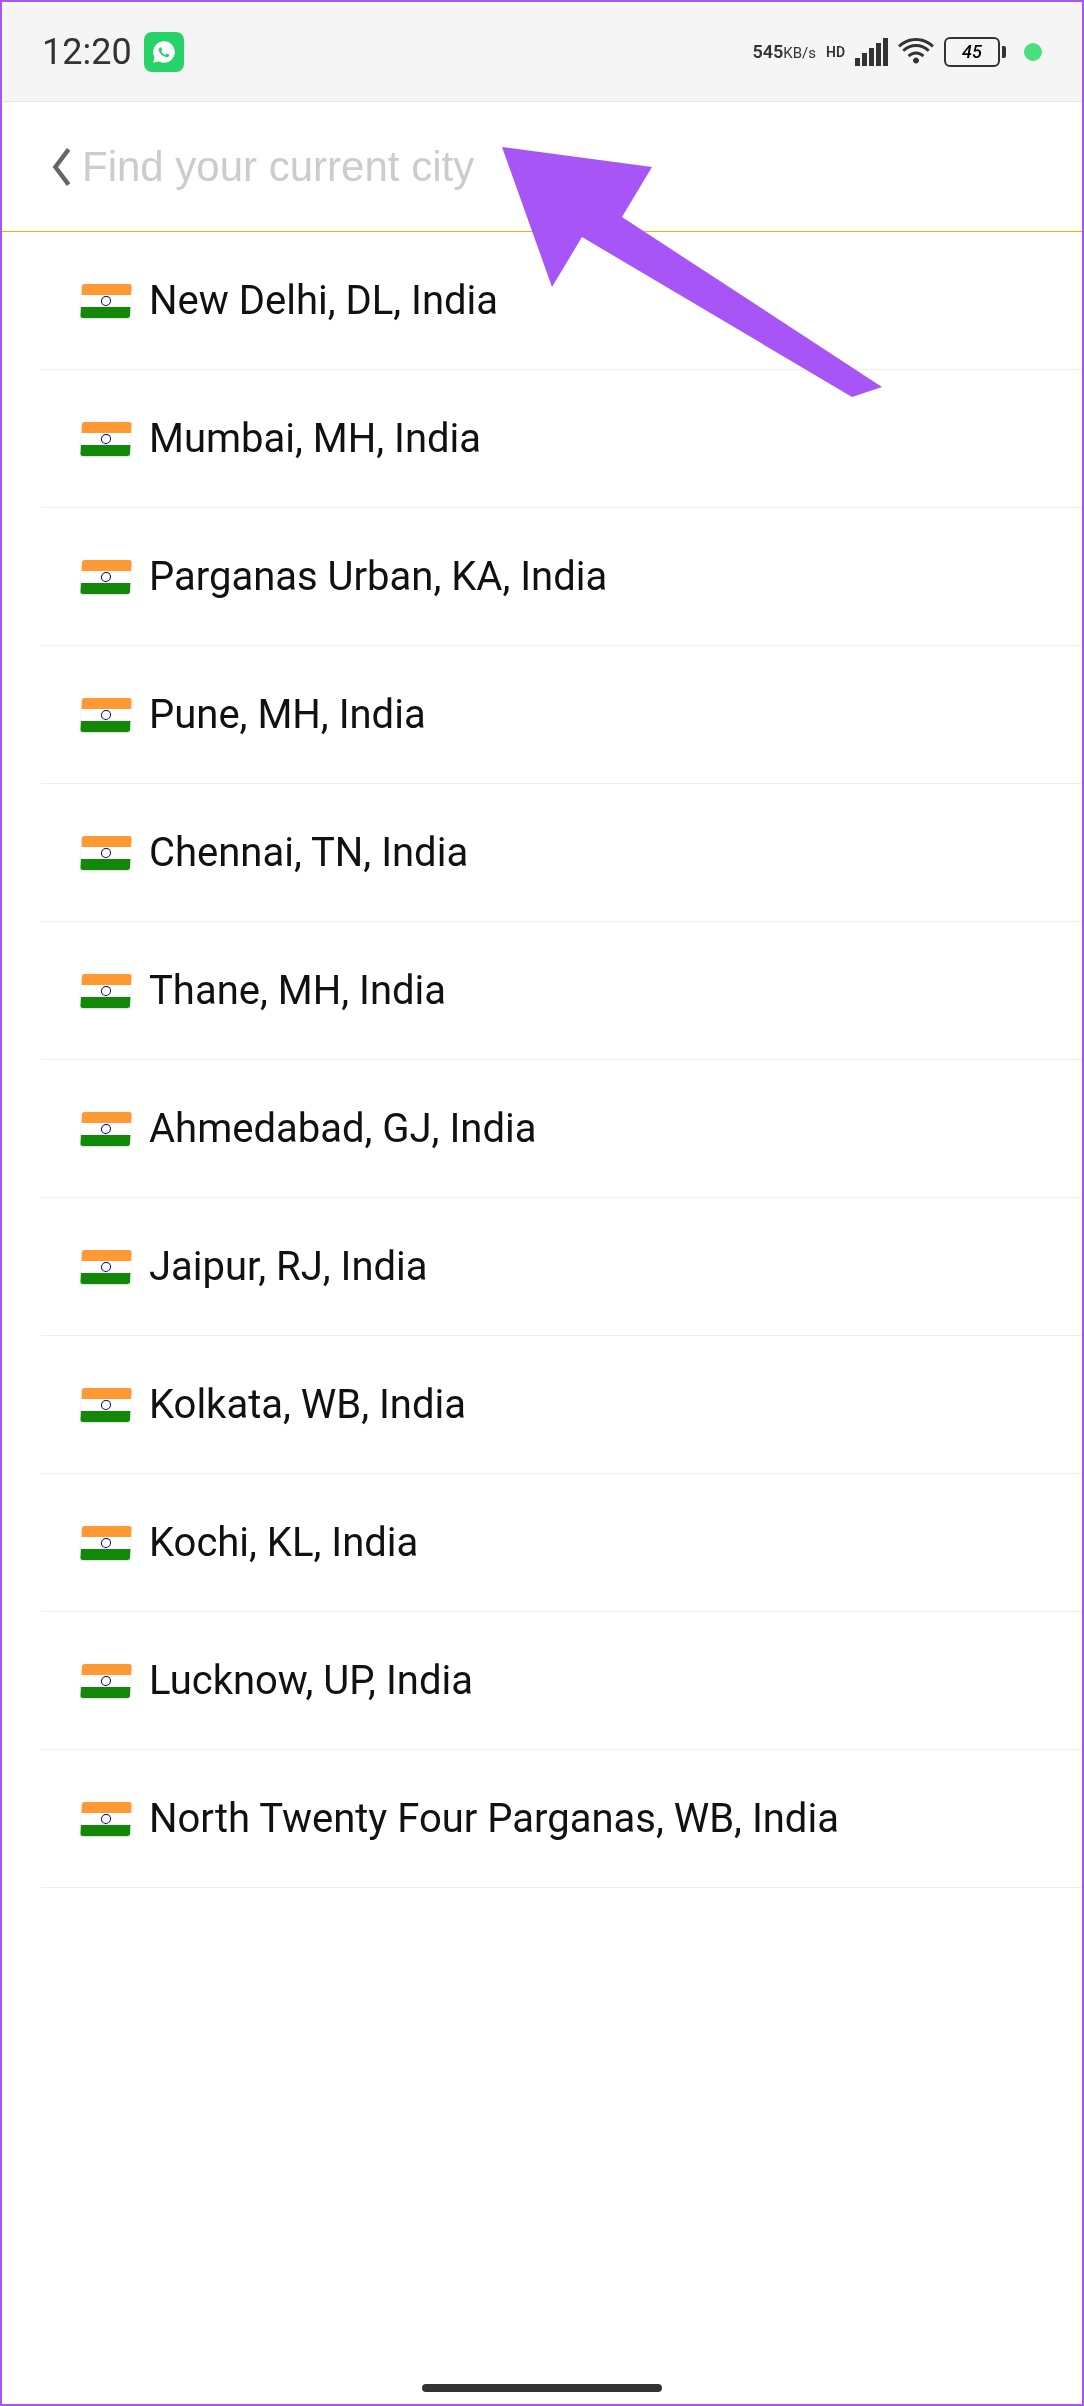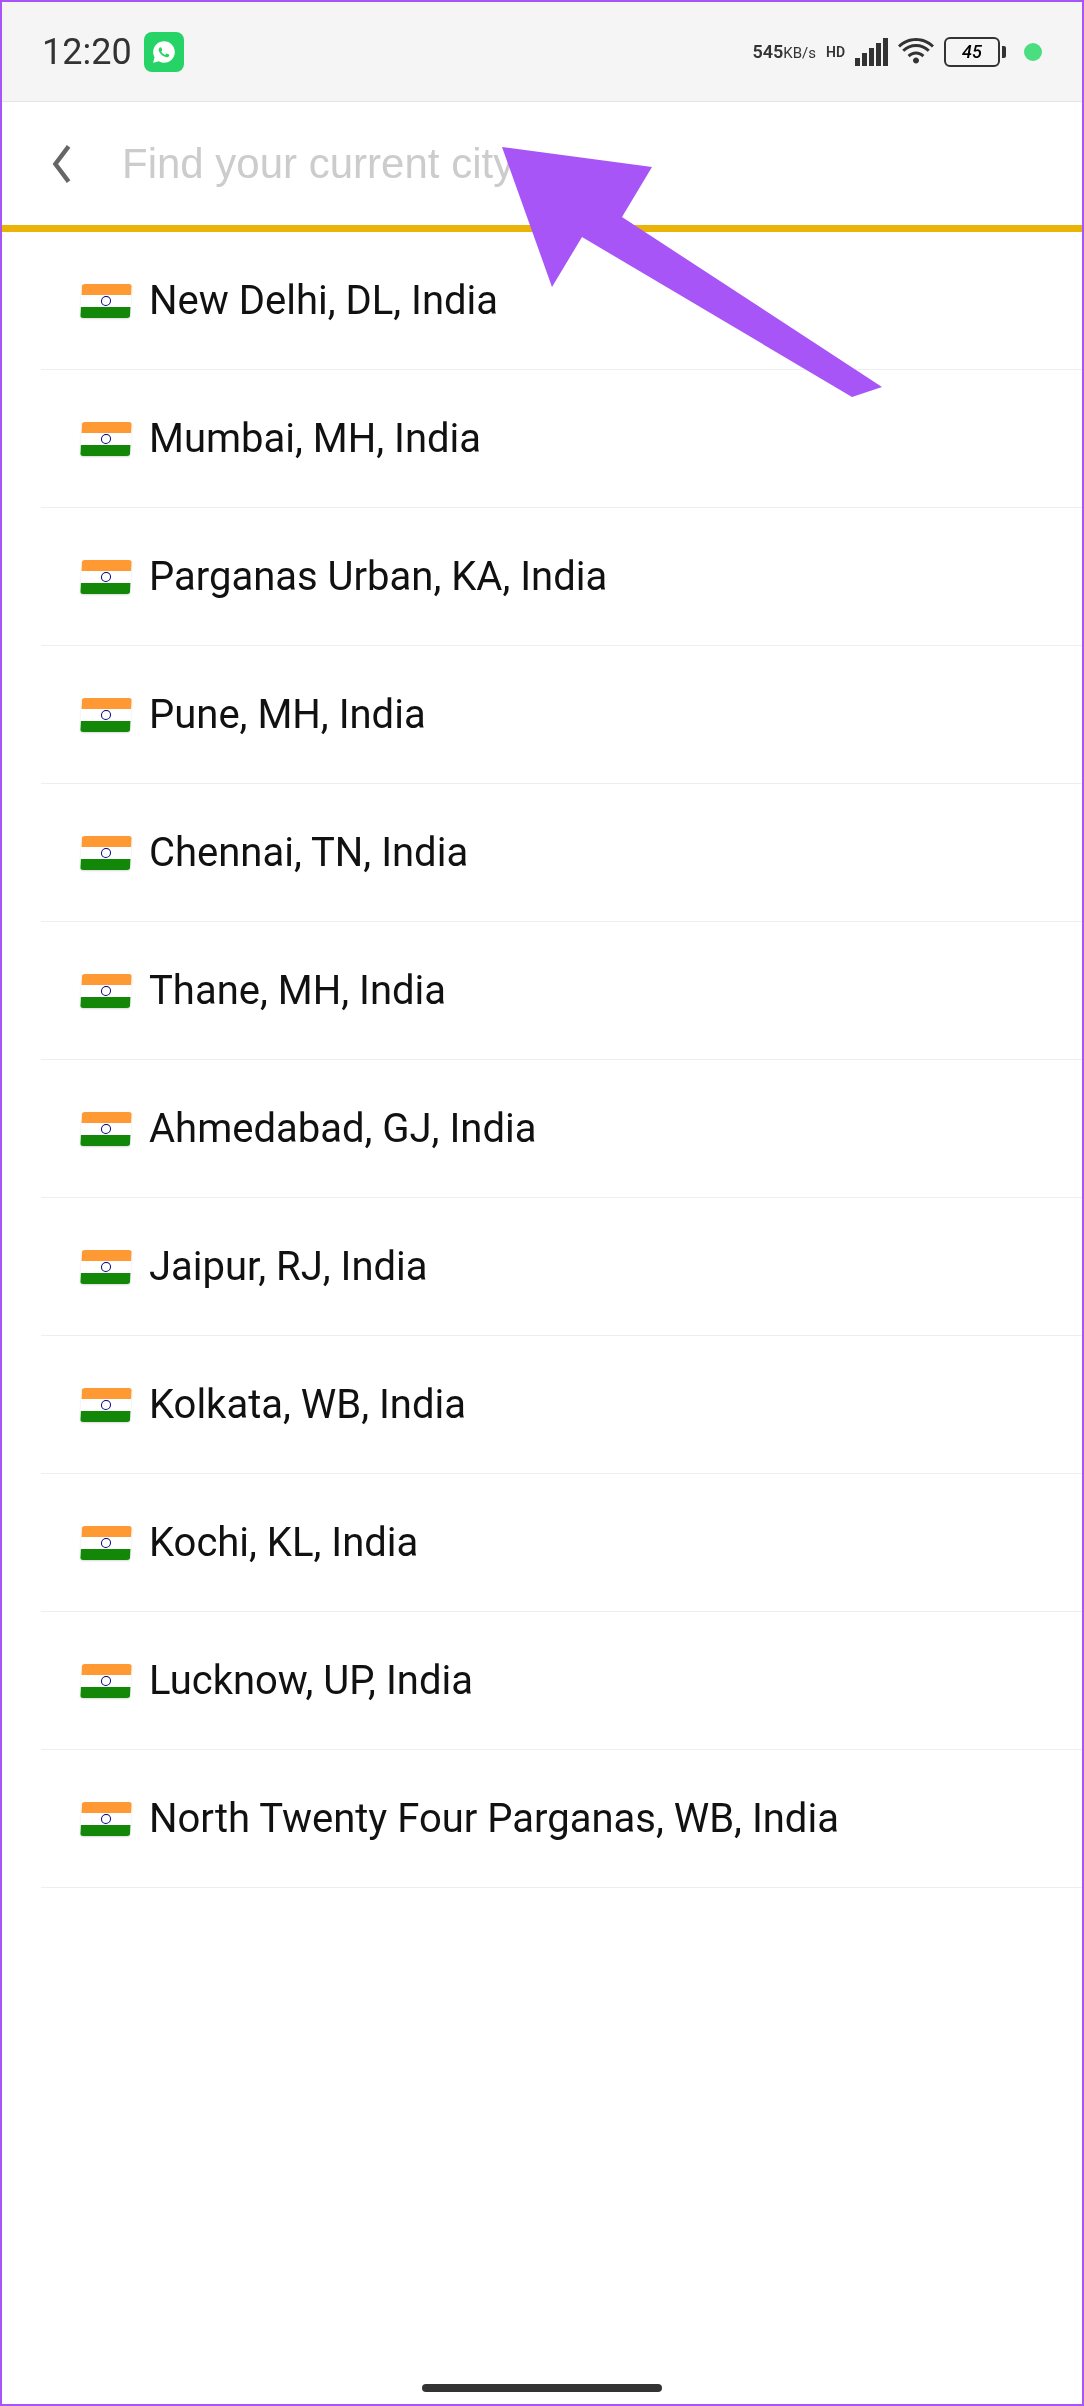--- a/index.html
+++ b/index.html
@@ -123,22 +123,21 @@
       height: 18px;
       background: #4ade80;
       border-radius: 50%;
       margin-left: 8px;
     }
     .search-header {
       height: 130px;
       display: flex;
       align-items: center;
       padding: 0 40px;
-      gap: 40px;
-      border-bottom: 7px solid #eab308;
+      border-bottom: 1px solid #eab308;
       background: #fff;
     }
     .back-button {
       width: 40px;
       height: 40px;
       display: flex;
       align-items: center;
       justify-content: center;
       cursor: pointer;
     }

